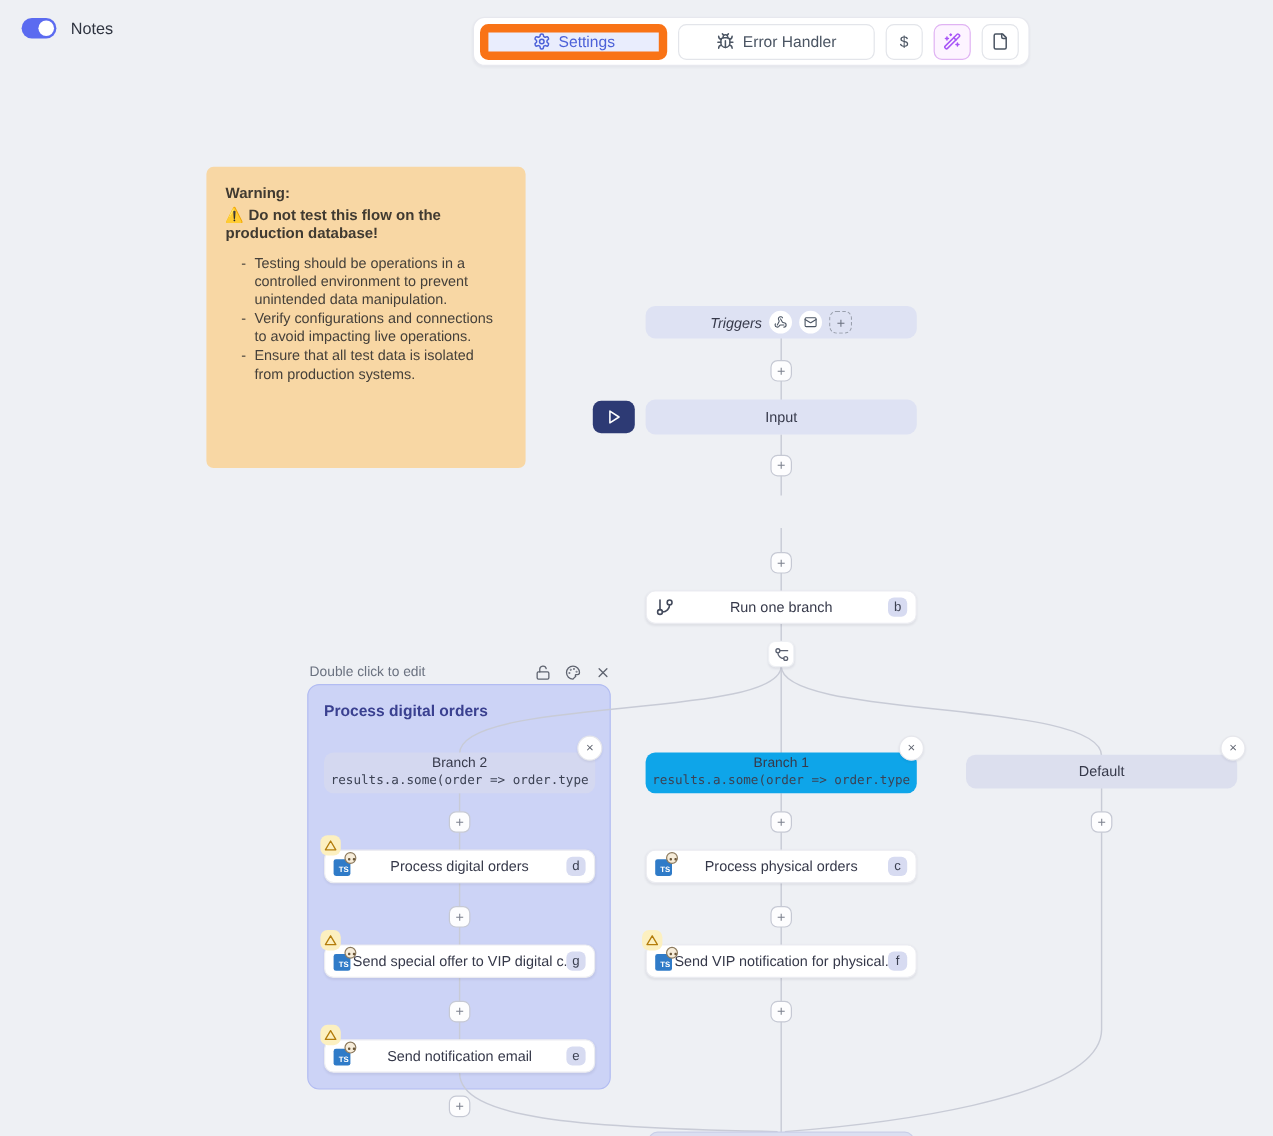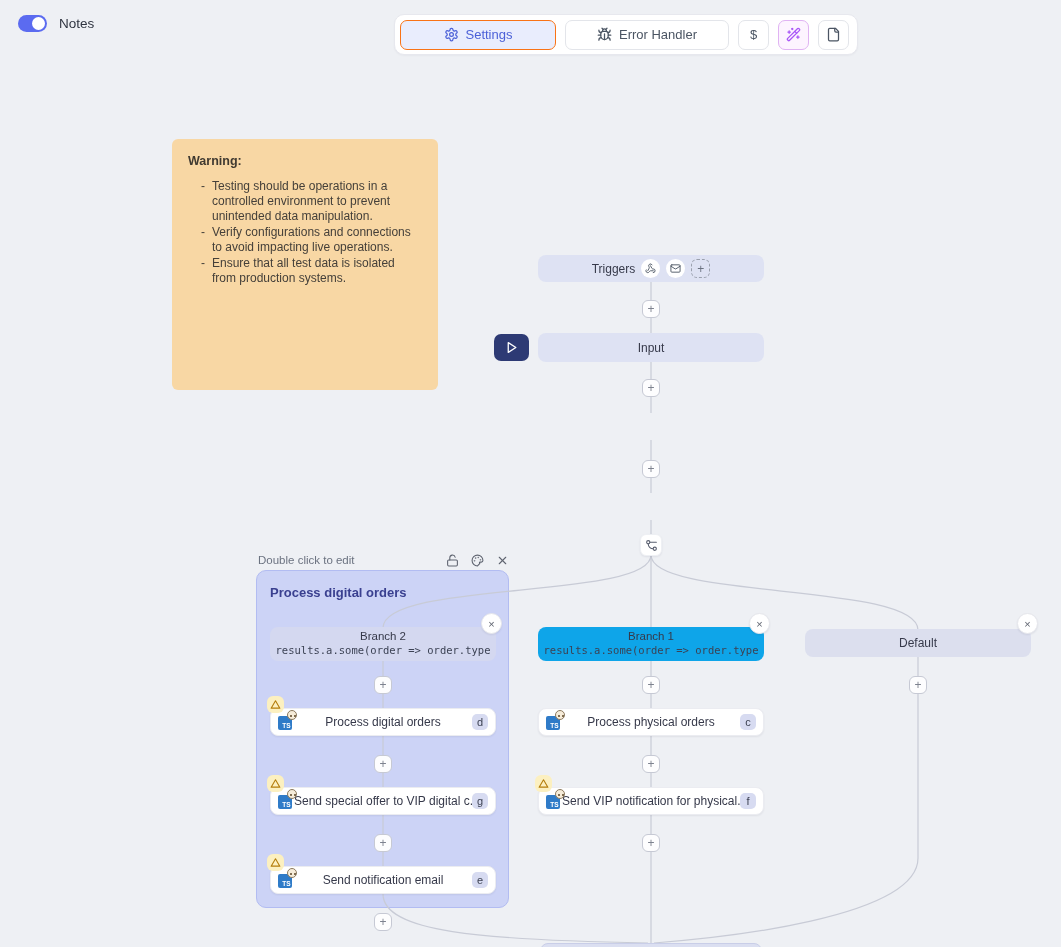--- a/index.html
+++ b/index.html
@@ -14,21 +14,21 @@
   .notes-wrap { position:absolute; left:18px; top:15px; display:flex; align-items:center; gap:12px; z-index:5; }
   .toggle { width:29px; height:17px; background:#5b6bf0; border-radius:9px; position:relative; cursor:pointer; }
   .toggle .knob { position:absolute; right:2px; top:2px; width:13px; height:13px; border-radius:50%; background:#fff; }
   .notes-label { font-size:13.5px; color:#2f3440; }
 
   .toolbar { position:absolute; left:394px; top:14px; width:464px; height:41px; background:#fff;
              border:1px solid #e7e8ee; border-radius:10px; display:flex; align-items:center; gap:9px;
              padding:0 5px 0 5px; z-index:5; box-shadow:0 1px 2px rgba(20,25,60,.04); }
   .tb-btn { height:30px; display:flex; align-items:center; justify-content:center; gap:7px;
             border-radius:7px; border:1px solid #e3e5ea; background:#fff; font-size:13px; color:#4b5563; cursor:pointer; }
-  .tb-settings { width:156px; background:#e9edfd; border:1px solid #f97316; color:#4c61d8; font-weight:500; }
+  .tb-settings { width:156px; background:#e9edfd; border:7px solid #f97316; color:#4c61d8; font-weight:500; }
   .tb-error { width:164px;justify-content:center; }
   .tb-sq { width:31px; }
   .tb-wand { width:31px; background:#fdf4ff; border:1px solid #e0b3f3; color:#a855f7; }
   .tb-ico { width:15px; height:15px; display:block; }
 
   
   .note { position:absolute; left:172px; top:139px; width:266px; height:251px; background:#f8d7a4;
           border-radius:6px; padding:15px 16px; color:#403a31; z-index:4; }
   .note-title { font-weight:bold; font-size:12.5px; line-height:1.25; }
   .note-alert { font-weight:bold; font-size:12.5px; line-height:1.25; margin-top:2px; }
@@ -64,21 +64,21 @@
                background:#f6ecd9; border:1px solid #8c7a5e; }
   .bun-badge::before { content:""; position:absolute; left:2px; top:4px; width:1.5px; height:1.5px; border-radius:50%; background:#6b5638; box-shadow:4px 0 0 #6b5638; }
 
   .branch-node { position:absolute; width:226px; height:34px; background:#0ea5e9; border-radius:8px; z-index:3;
                  display:flex; flex-direction:column; align-items:center; justify-content:center; overflow:hidden; cursor:pointer; }
   .branch-title { font-size:11.5px; color:#36394a; line-height:1.2;text-align:center; }
   .branch-expr { font-family:"DejaVu Sans Mono","Liberation Mono",monospace; font-size:10.5px; color:#3c4254;
                  white-space:nowrap; line-height:1.3; }
 
   
-  .triggers-node { left:538px; top:255px; width:226px; height:27px; gap:6px; }
+  .triggers-node { left:538px; top:255px; width:226px; height:27px; gap:6px;font-style:italic; }
   .trig-circle { width:19px; height:19px; border-radius:50%; background:#fff; display:flex; align-items:center;
                  justify-content:center; color:#4b5563; cursor:pointer; }
   .trig-circle svg { width:11px; height:11px; }
   .trig-plus { width:19px; height:19px; border-radius:6px; border:1.3px dashed #9aa0ad; color:#6b7280; font-size:12px;
                display:flex; align-items:center; justify-content:center; cursor:pointer; }
 
   .play-btn { position:absolute; left:494px; top:334px; width:35px; height:27px; background:#2d3a74; border-radius:7px;
               display:flex; align-items:center; justify-content:center; z-index:3; cursor:pointer; }
   .play-btn svg { width:13px; height:13px; color:#fff; }
 
@@ -173,20 +173,21 @@
     <button class="tb-btn tb-sq">
       <svg class="tb-ico" viewBox="0 0 24 24" fill="none" stroke="currentColor" stroke-width="2" stroke-linecap="round" stroke-linejoin="round">
           <path d="M15 2H6a2 2 0 0 0-2 2v16a2 2 0 0 0 2 2h12a2 2 0 0 0 2-2V7Z"></path>
           <path d="M14 2v4a2 2 0 0 0 2 2h4"></path>
         </svg>
     </button>
   </div>
 
   <div class="note">
     <div class="note-title">Warning:</div>
+    <div class="note-alert"><span class="emoji">⚠️</span> <span>Do not test this flow on the production database!</span></div>
     <ul>
       <li>Testing should be operations in a controlled environment to prevent unintended data manipulation.</li>
       <li>Verify configurations and connections to avoid impacting live operations.</li>
       <li>Ensure that all test data is isolated from production systems.</li>
     </ul>
   </div>
 
   <div class="lav-node triggers-node">
     <span>Triggers</span>
     <span class="trig-circle">
@@ -220,20 +221,30 @@
   <div class="play-btn">
     <svg viewBox="0 0 24 24" fill="none" stroke="currentColor" stroke-width="2.4" stroke-linecap="round" stroke-linejoin="round">
         <polygon points="6 3 20 12 6 21 6 3"></polygon>
       </svg>
   </div>
   <div class="lav-node" style="left:538px;top:333px;width:226px;height:29px;">
     <span>Input</span>
   </div>
 
 
+  <div class="white-node" style="left:538px;top:492px;">
+    <svg class="icon-16" viewBox="0 0 24 24" fill="none" stroke="currentColor" stroke-width="2" stroke-linecap="round" stroke-linejoin="round">
+        <path d="M6 3v12"></path>
+        <circle cx="18" cy="6" r="3"></circle>
+        <circle cx="6" cy="18" r="3"></circle>
+        <path d="M18 9a9 9 0 0 1-9 9"></path>
+      </svg>
+    <span class="node-label">Run one branch</span>
+    <span class="node-badge">b</span>
+  </div>
 
   <div class="split-icon">
     <svg viewBox="0 0 24 24" fill="none" stroke="currentColor" stroke-width="2" stroke-linecap="round" stroke-linejoin="round" style="transform:rotate(90deg)">
         <path d="M6 3v12"></path>
         <circle cx="18" cy="6" r="3"></circle>
         <circle cx="6" cy="18" r="3"></circle>
         <path d="M18 9a9 9 0 0 1-9 9"></path>
       </svg>
   </div>
 

